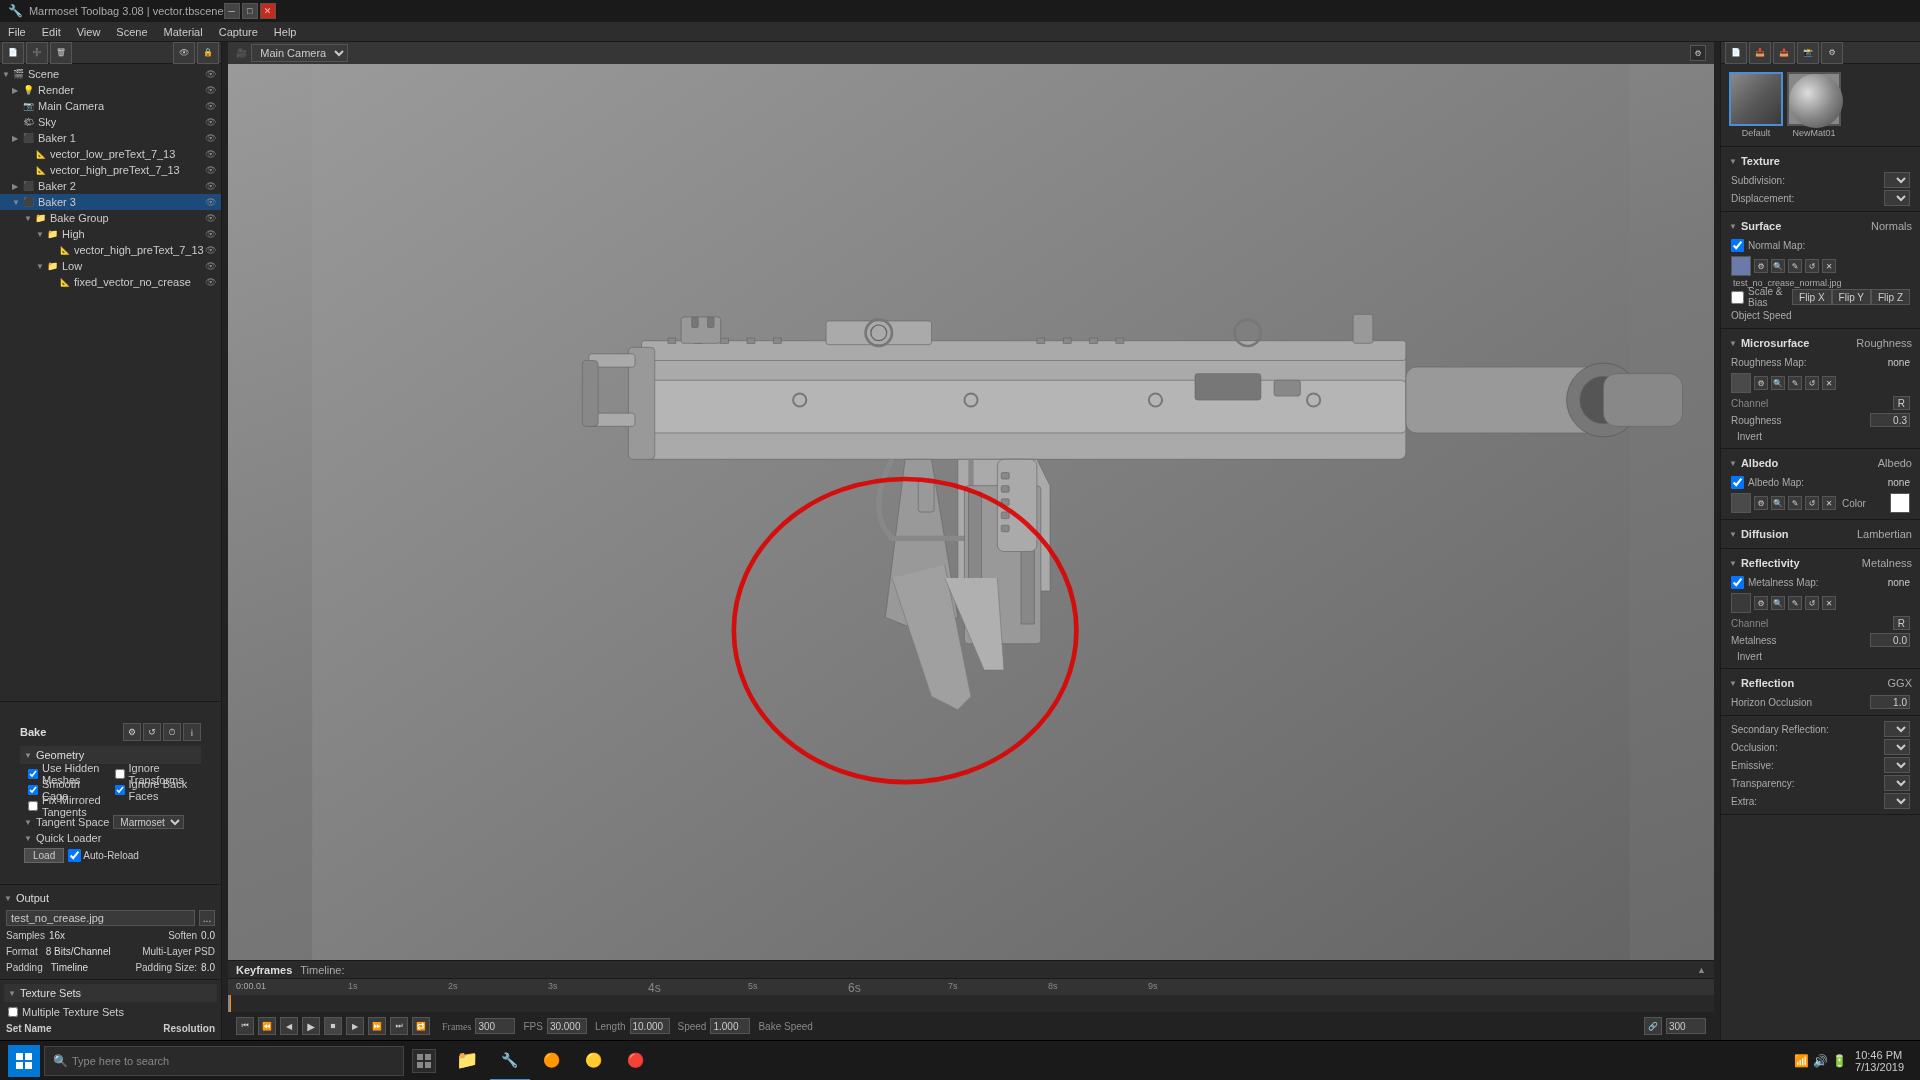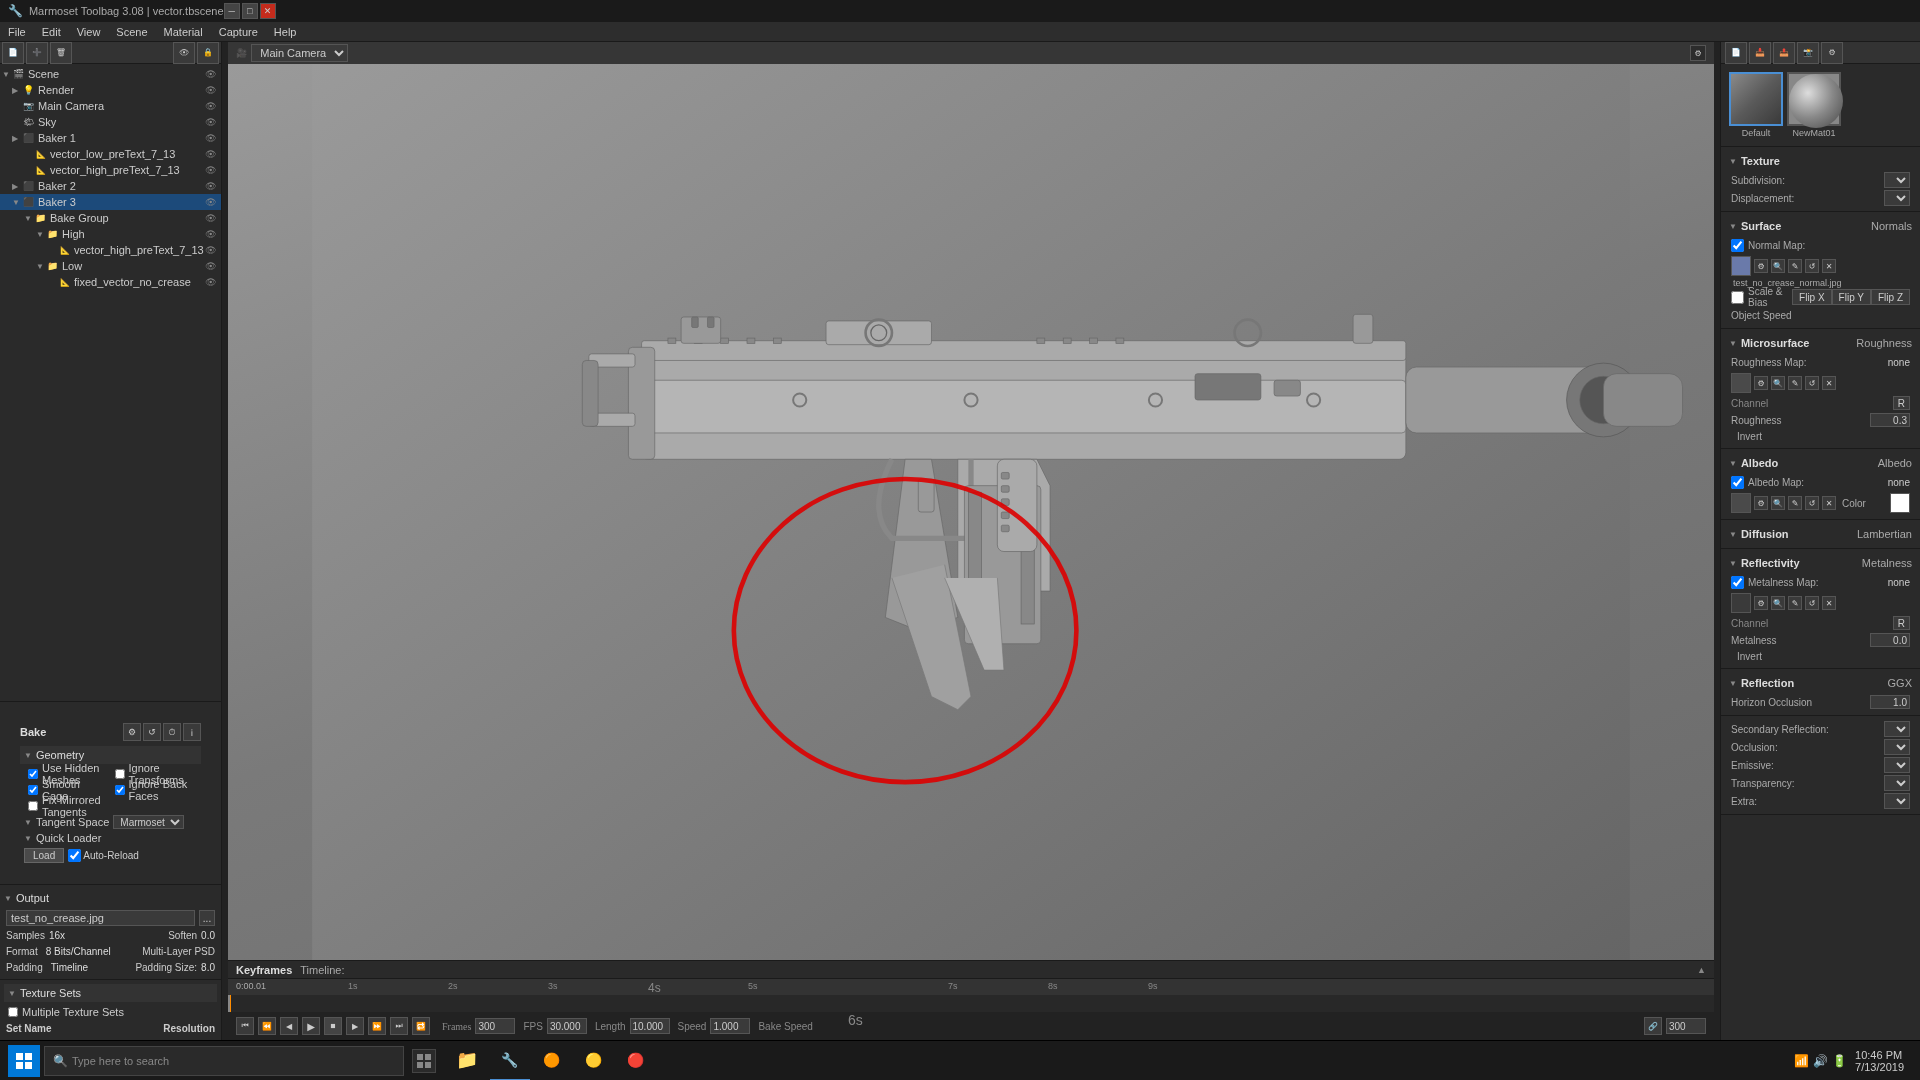--- a/index.html
+++ b/index.html
@@ -948,21 +948,21 @@
         <div style="margin-left:auto; font-size:9px; color:#888;">▲</div>
       </div>
       <div id="timeline-area">
         <div id="timeline-ruler">
           <span style="position:absolute; left:8px; top:2px; font-size:9px; color:#aaa;">0:00.01</span>
           <span style="position:absolute; left:120px; top:2px; font-size:9px; color:#888;">1s</span>
           <span style="position:absolute; left:220px; top:2px; font-size:9px; color:#888;">2s</span>
           <span style="position:absolute; left:320px; top:2px; font-size:9px; color:#888;">3s</span>
           <span style="position:absolute; left:420px; top:2px; font-size:12px; color:#888;">4s</span>
           <span style="position:absolute; left:520px; top:2px; font-size:9px; color:#888;">5s</span>
-          <span style="position:absolute; left:620px; top:2px; font-size:14px; color:#888;margin-top:31px;">6s</span>
+          <span style="position:absolute; left:620px; top:2px; font-size:12px; color:#888;">6s</span>
           <span style="position:absolute; left:720px; top:2px; font-size:9px; color:#888;">7s</span>
           <span style="position:absolute; left:820px; top:2px; font-size:9px; color:#888;">8s</span>
           <span style="position:absolute; left:920px; top:2px; font-size:9px; color:#888;">9s</span>
         </div>
         <div id="timeline-track">
           <div id="timeline-playhead"></div>
           <div style="position:absolute; left:0; top:0; bottom:0; width:2px; background:#888;"></div>
         </div>
       </div>
       <div id="timeline-controls">

